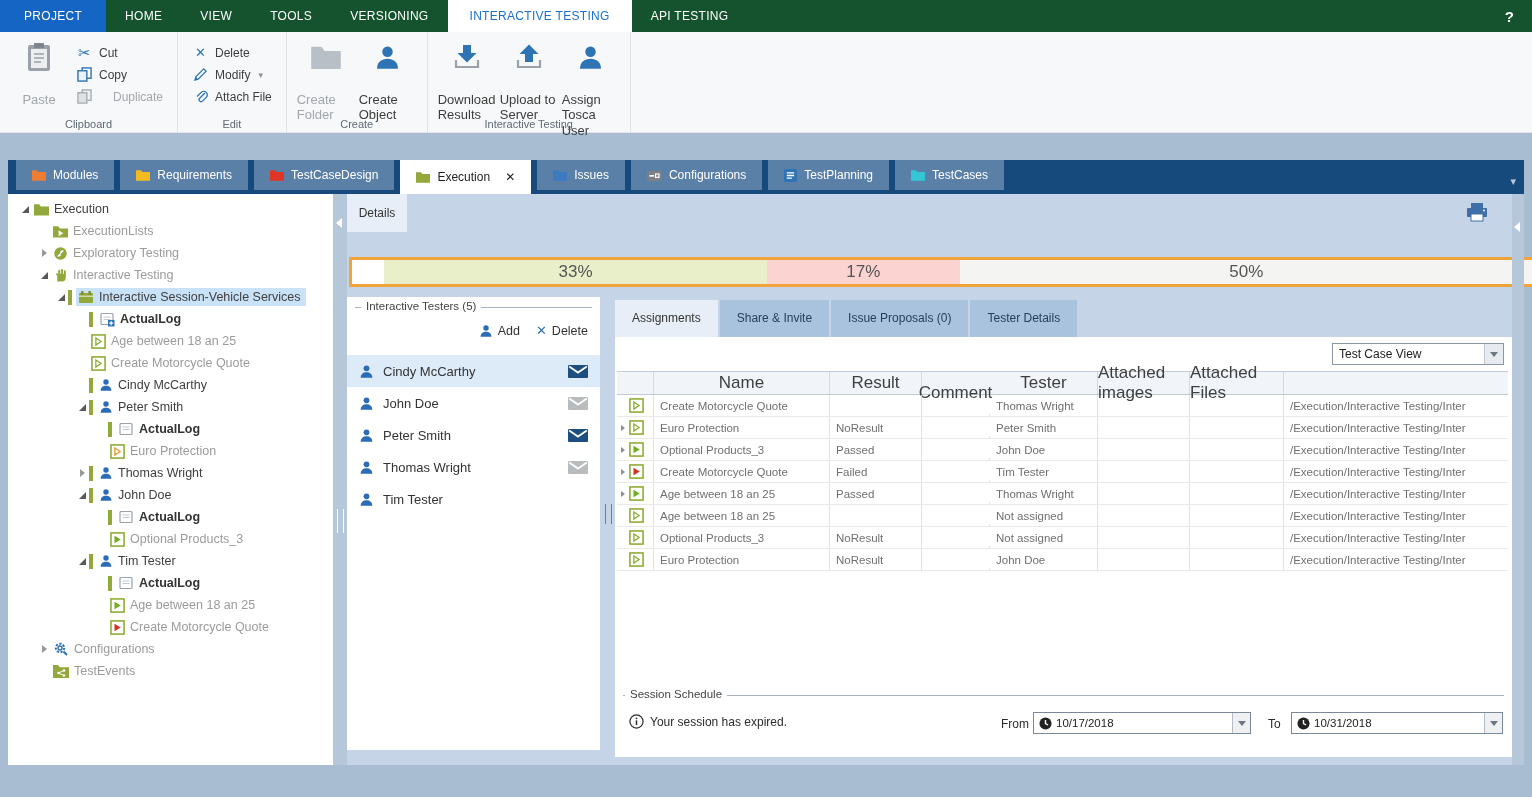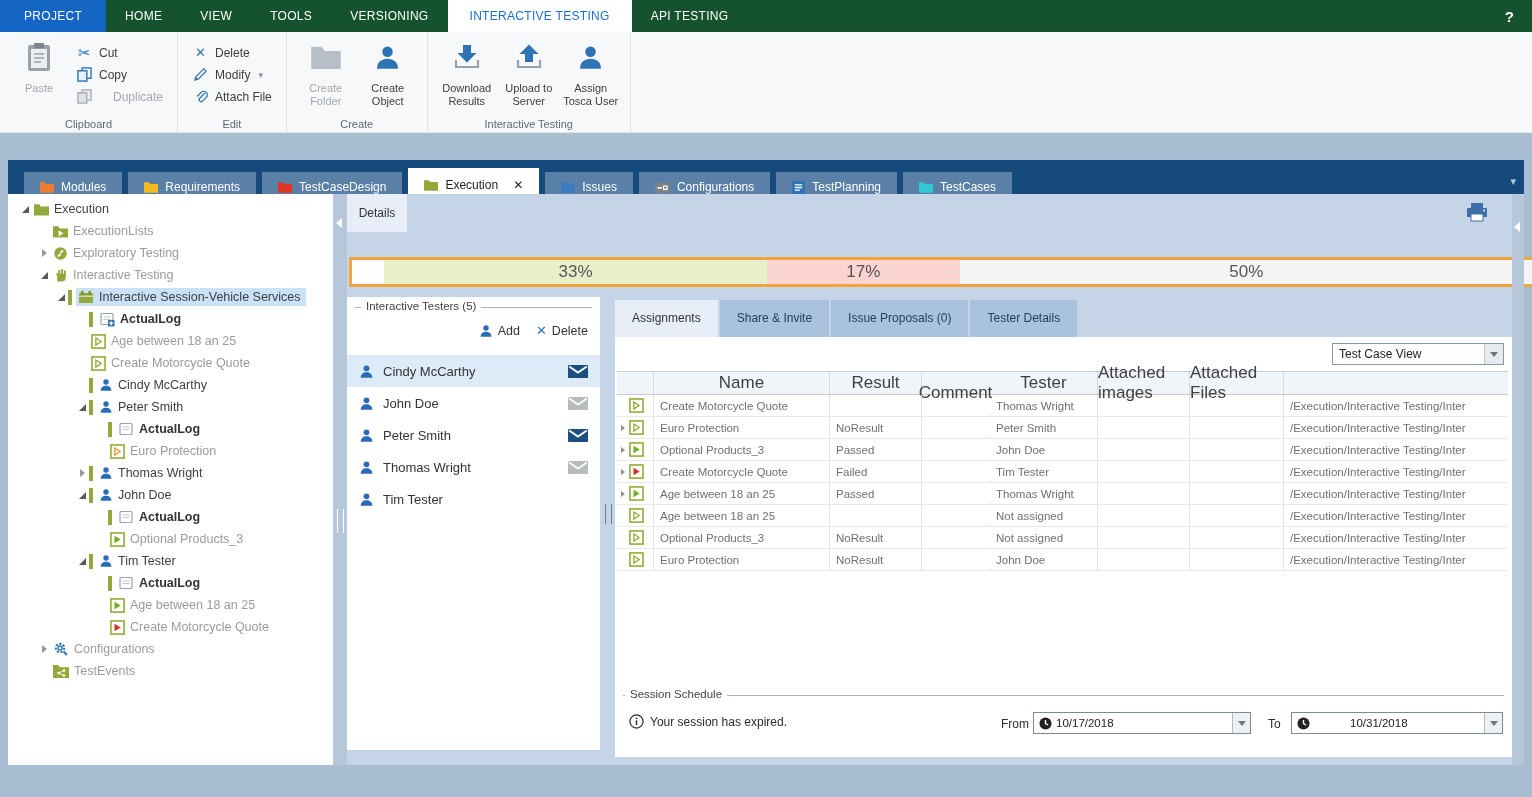--- a/index.html
+++ b/index.html
@@ -10,30 +10,30 @@
   .mi{color:#fff;font-size:12px;letter-spacing:.3px;display:flex;align-items:center;padding:0 19px;cursor:default;}
   .mi.project{background:#1565c4;padding:0 24px;}
   .mi.active{background:#ffffff;color:#1b70d0;padding:0 22px;}
   .help{margin-left:auto;color:#fff;font-size:15px;font-weight:bold;display:flex;align-items:center;padding:0 18px;}
   
   .ribbon{position:absolute;left:0;top:32px;width:1532px;height:100px;background:#f7f8f9;border-bottom:1px solid #e3e6e9;display:flex;}
   .rgroup{position:relative;border-right:1px solid #e0e3e7;padding:5px 8px 17px 8px;display:flex;align-items:flex-start;}
   .rgroup-label{position:absolute;left:0;right:0;bottom:2px;text-align:center;font-size:11px;color:#5f6a75;}
   .rbtn-big{width:58px;min-height:74px;display:flex;flex-direction:column;align-items:center;padding:3px 2px;border-radius:2px;}
   .rbtn-big .ric{height:34px;display:flex;align-items:center;justify-content:center;}
-  .rbtn-big .rlbl{font-size:11px;color:#3d3d3d;text-align:center;line-height:1.18;margin-top:8px;}
+  .rbtn-big .rlbl{font-size:13px;color:#3d3d3d;line-height:1.18;margin-top:18px;}
   .rbtn-big.disabled .rlbl{color:#a2a7ad;}
   .smallcol{display:flex;flex-direction:column;justify-content:flex-start;gap:3px;padding-top:6px;}
   .rbtn-small{display:flex;align-items:center;gap:6px;padding:2px 6px;font-size:12px;color:#3d3d3d;border-radius:2px;}
   .rbtn-small .ric{width:17px;display:flex;justify-content:center;}
   .rbtn-small.disabled{color:#a2a7ad;gap:20px;}
   .caret{font-size:9px;color:#8a9097;margin-left:2px;}
   .gx{font-weight:bold;font-size:13px;}
   
-  .tabstrip{position:absolute;left:8px;top:160px;width:1516px;height:42px;background:#174a7c;display:flex;align-items:flex-end;padding-left:16px;box-sizing:border-box;}
+  .tabstrip{position:absolute;left:8px;top:160px;width:1516px;height:42px;background:#174a7c;display:flex;padding-left:8px;box-sizing:border-box;}
   .dtab{height:30px;margin-right:6px;background:#5b80a8;color:#fff;font-size:12px;display:flex;align-items:center;padding:0 16px;gap:7px;}
   .dtab.active{height:34px;background:#fff;color:#1e1e1e;}
   .dtab .close{font-size:12px;font-weight:bold;margin-left:8px;color:#222;}
   .strip-caret{margin-left:auto;margin-right:8px;align-self:center;color:#b9c9da;font-size:11px;}
   
   .tree{position:absolute;left:8px;top:194px;width:325px;height:571px;background:#fff;overflow:hidden;padding-top:4px;box-sizing:border-box;}
   .trow{height:22px;display:flex;align-items:center;font-size:12.5px;color:#404040;white-space:nowrap;}
   .texp{width:14px;display:flex;justify-content:center;flex:none;}
   .t-open{width:0;height:0;border-bottom:7px solid #595959;border-left:7px solid transparent;}
   .t-closed{width:0;height:0;border-top:4px solid transparent;border-bottom:4px solid transparent;border-left:5px solid #9a9a9a;}
@@ -931,21 +931,21 @@
                 <circle cx="7" cy="7" r="6.5" fill="#222"></circle>
                 <path d="M7 3.2V7l2.8 1.6" stroke="#fff" stroke-width="1.5" fill="none"></path>
               </svg>
             </span>
           <span class="ctext">10/17/2018</span>
           <span class="varr">
               <span class="vcaret"></span>
             </span>
         </div>
         <span class="slbl" style="left:645px;">To</span>
-        <div class="combo" style="left:668px;width:212px;gap:36px;">
+        <div class="combo" style="left:668px;width:212px;">
           <span class="cic" id="clock2">
               <svg width="13" height="13" viewBox="0 0 14 14">
                 <circle cx="7" cy="7" r="6.5" fill="#222"></circle>
                 <path d="M7 3.2V7l2.8 1.6" stroke="#fff" stroke-width="1.5" fill="none"></path>
               </svg>
             </span>
           <span class="ctext">10/31/2018</span>
           <span class="varr">
               <span class="vcaret"></span>
             </span>

